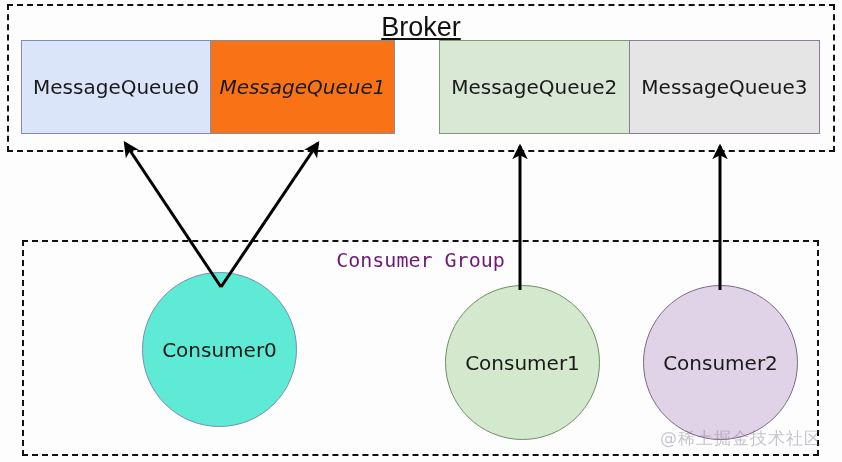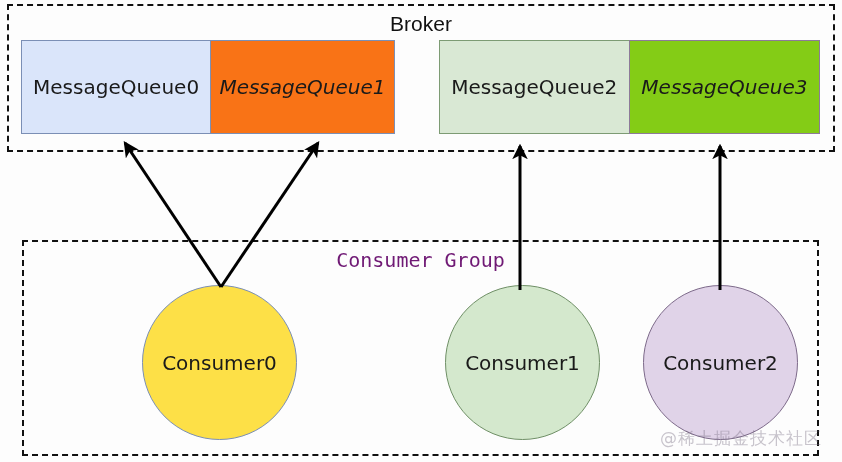--- a/index.html
+++ b/index.html
@@ -27,23 +27,24 @@
     box-sizing: border-box;
     background: transparent;
   }
   #broker-title {
     position: absolute;
     left: 0;
     top: 6px;
     width: 100%;
     text-align: center;
     font-family: "Liberation Sans", sans-serif;
-    font-size: 21px;
+    font-size: 27px;
     color: #111111;
     letter-spacing: 0px;
+    text-decoration: underline;
   }
 
   
   #queue-strip {
     position: absolute;
     left: 21px;
     top: 40px;
     width: 799px;
     height: 94px;
     display: flex;
@@ -134,30 +135,30 @@
   <div id="queue-strip">
     <div class="queue-cell" style="width:199px;background:#dae5fa;border-color:#7b8fb5;">
       <span>MessageQueue0</span>
     </div>
     <div class="queue-cell" style="width:193px;background:#f97316;border-color:#7b8fb5;font-style:italic;">
       <span>MessageQueue1</span>
     </div>
     <div class="queue-cell" style="width:200px;background:#d9e8d4;border-color:#7d9b74;margin-left:44px;">
       <span>MessageQueue2</span>
     </div>
-    <div class="queue-cell" style="width:200px;background:#84cc16;border-color:#8d7a99;font-style:italic;">
+    <div class="queue-cell" style="width:200px;background:#e5e5e5;border-color:#8d7a99;">
       <span>MessageQueue3</span>
     </div>
   </div>
 
   <div id="consumer-group-box">
     <div id="consumer-group-title">Consumer Group</div>
   </div>
 
-  <div class="consumer-circle" style="left:142px;top:285px;background:#fde047;border:1.5px solid #7b8fb5;">
+  <div class="consumer-circle" style="left:142px;top:272px;background:#5eead4;border:1.5px solid #7b8fb5;">
     <span>Consumer0</span>
   </div>
   <div class="consumer-circle" style="left:445px;top:285px;background:#d4e8cd;border:1.5px solid #6f8f66;">
     <span>Consumer1</span>
   </div>
   <div class="consumer-circle" style="left:643px;top:285px;background:#e0d3e8;border:1.5px solid #7d6a8a;align-items:center;">
     <span>Consumer2</span>
   </div>
 
   <svg id="arrows" viewBox="0 0 842 462" width="842" height="462">

